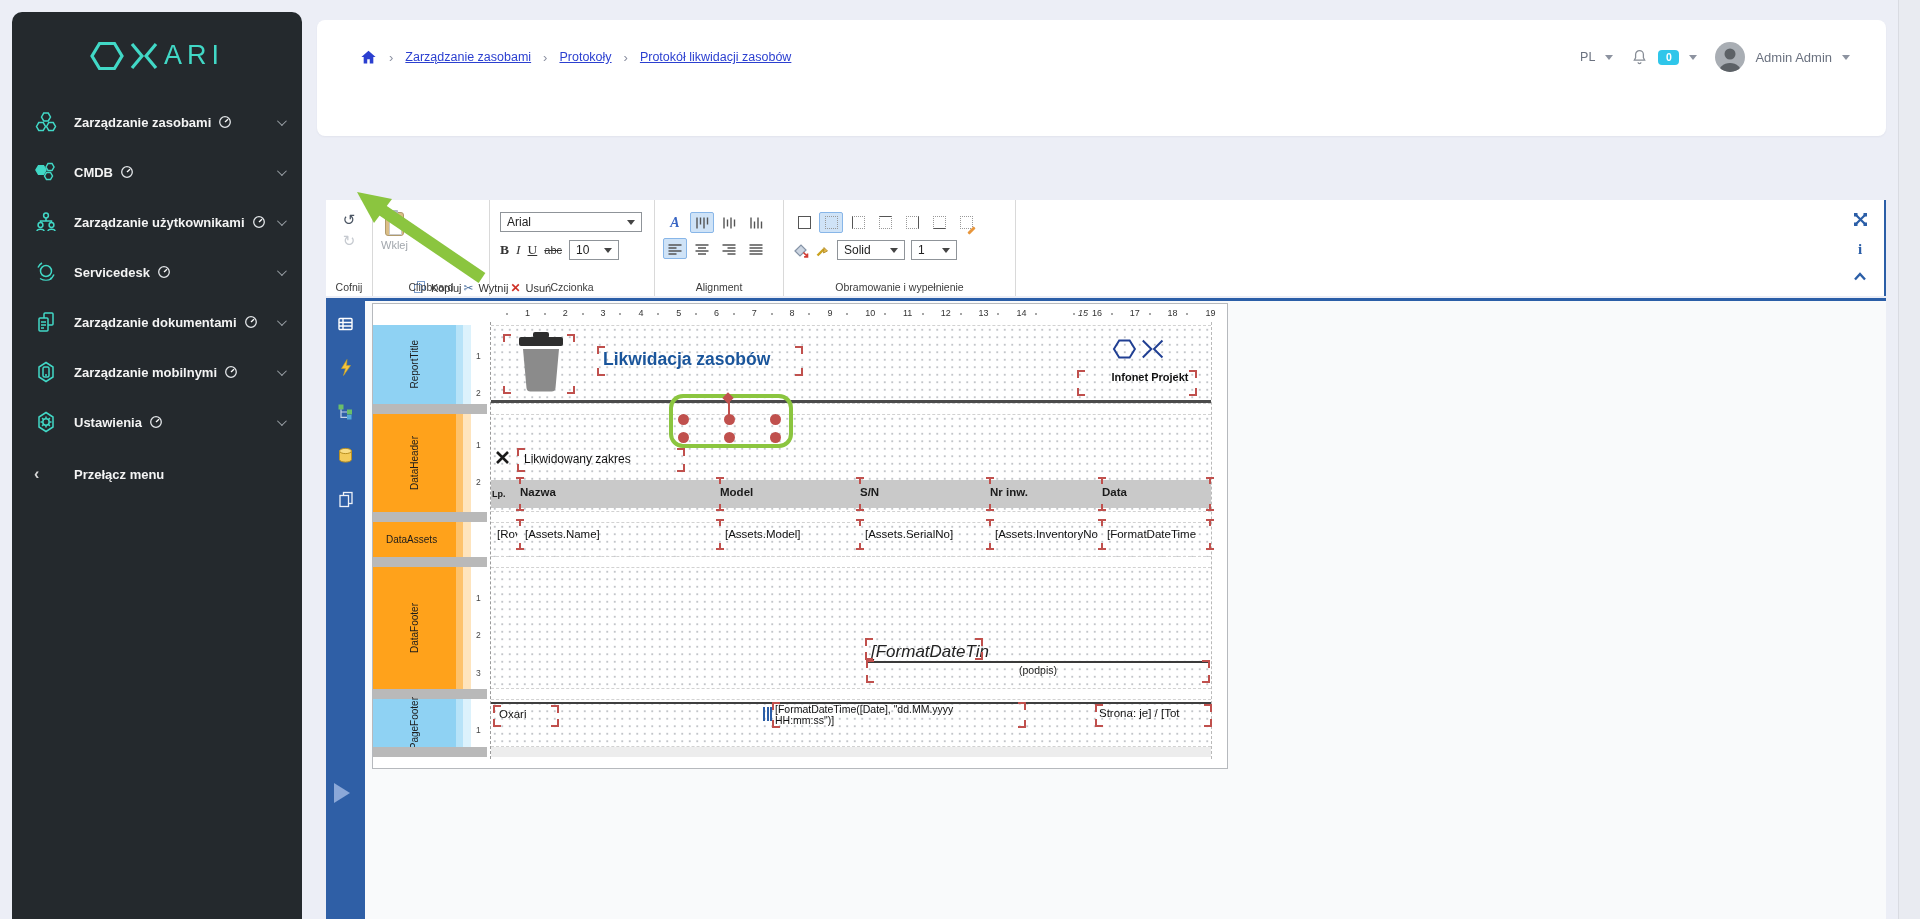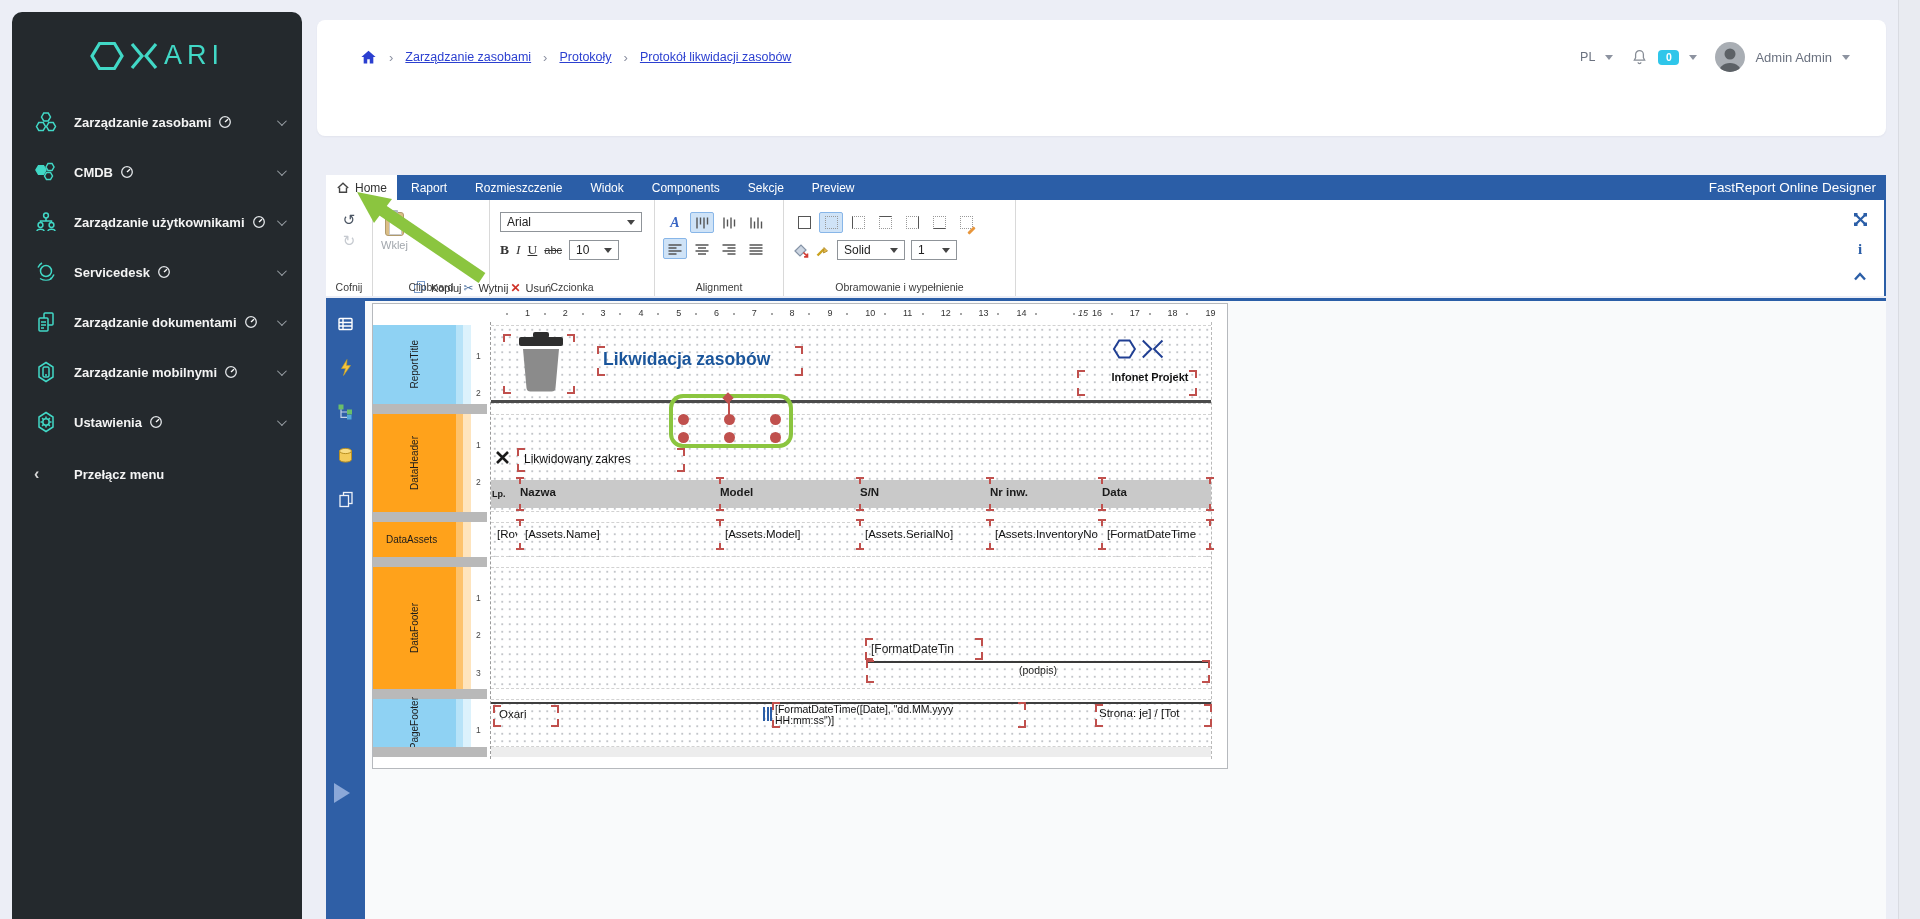--- a/index.html
+++ b/index.html
@@ -135,21 +135,21 @@
   .ring-canvas { left:296px; top:90px; width:124px; height:54px; border-radius:14px; }
   .rdot { position:absolute; width:11px; height:11px; border-radius:50%; background:#c0504d; z-index:7; }
   .pinline { position:absolute; left:355px; top:94px; width:2px; height:21px; background:#c0504d; z-index:7; }
   .pinhead { position:absolute; left:351px; top:90px; width:8px; height:8px; background:#c0504d; transform:rotate(45deg); z-index:7; }
   .seclabel { font-size:12px; color:#111; white-space:nowrap; }
   .hdrrow { position:absolute; left:118px; top:176px; width:720px; height:28px; background:#c9c9c9; z-index:2; }
   .hcell { position:absolute; top:6px; font-size:11.5px; font-weight:700; color:#1b1b1b; padding-left:1px; white-space:nowrap; overflow:hidden; }
   .hcell.small { font-size:9px; top:9px; }
   .dcell { position:absolute; top:0; font-size:11.5px; color:#111; padding-left:6px; white-space:nowrap; overflow:hidden; height:16px; }
   .datarow { position:absolute; left:118px; top:224px; width:720px; height:16px; z-index:3; }
-  .sigexpr { font-size:12px; color:#222; white-space:nowrap; }
+  .sigexpr { font-size:17px; font-style:italic; color:#222; white-space:nowrap; }
   .sigline { left:495px; top:357px; width:340px; height:2px; background:#3a3a3a; }
   .podpis { left:495px; top:360px; width:340px; text-align:center; font-size:10.5px; color:#222; }
   .pftext { font-size:11.5px; color:#111; white-space:nowrap; }
   .pfcenter { left:402px; top:400px; width:248px; height:23px; overflow:hidden; font-size:10.5px; line-height:11px; color:#111; }
   .exicon { left:390px; top:403px; width:9px; height:14px; display:flex; gap:1.5px; }
   .exicon i { width:2px; height:100%; background:#2b5ea7; }
   .sel { position:absolute; z-index:5; pointer-events:none; }
   .sel i { position:absolute; width:8px; height:8px; border:0 solid #c0504d; }
   .sel i:nth-child(1){ left:0; top:0; border-left-width:2px; border-top-width:2px; }
   .sel i:nth-child(2){ right:0; top:0; border-right-width:2px; border-top-width:2px; }
@@ -321,36 +321,20 @@
             <path d="M3,30 a12,11 0 0 1 24,0 Z" fill="#5c6166"></path>
           </svg>
       </span>
       <span style="font-size:13px">Admin Admin</span>
       <i class="caret"></i>
     </div>
   </section>
 
   <section class="designer">
 
-    <div class="tabbar">
-      <div class="tab active">
-        <svg width="14" height="13" viewBox="0 0 16 15" fill="none" stroke="#444" stroke-width="1.6">
-            <path d="M2,8 L8,2.5 L14,8"></path>
-            <path d="M4,7.5 V13 h8 V7.5"></path>
-          </svg>
-        <span>Home</span>
-      </div>
-      <div class="tab">Raport</div>
-      <div class="tab">Rozmieszczenie</div>
-      <div class="tab">Widok</div>
-      <div class="tab">Components</div>
-      <div class="tab">Sekcje</div>
-      <div class="tab">Preview</div>
-      <div class="dtitle">FastReport Online Designer</div>
-    </div>
 
     <div class="ribbon">
       <div class="grp g-undo">
         <button class="ibtn undo">↺</button>
         <button class="ibtn redo">↻</button>
         <div class="glabel">Cofnij</div>
       </div>
 
       <div class="grp g-clip">
         <div class="pastecol">

